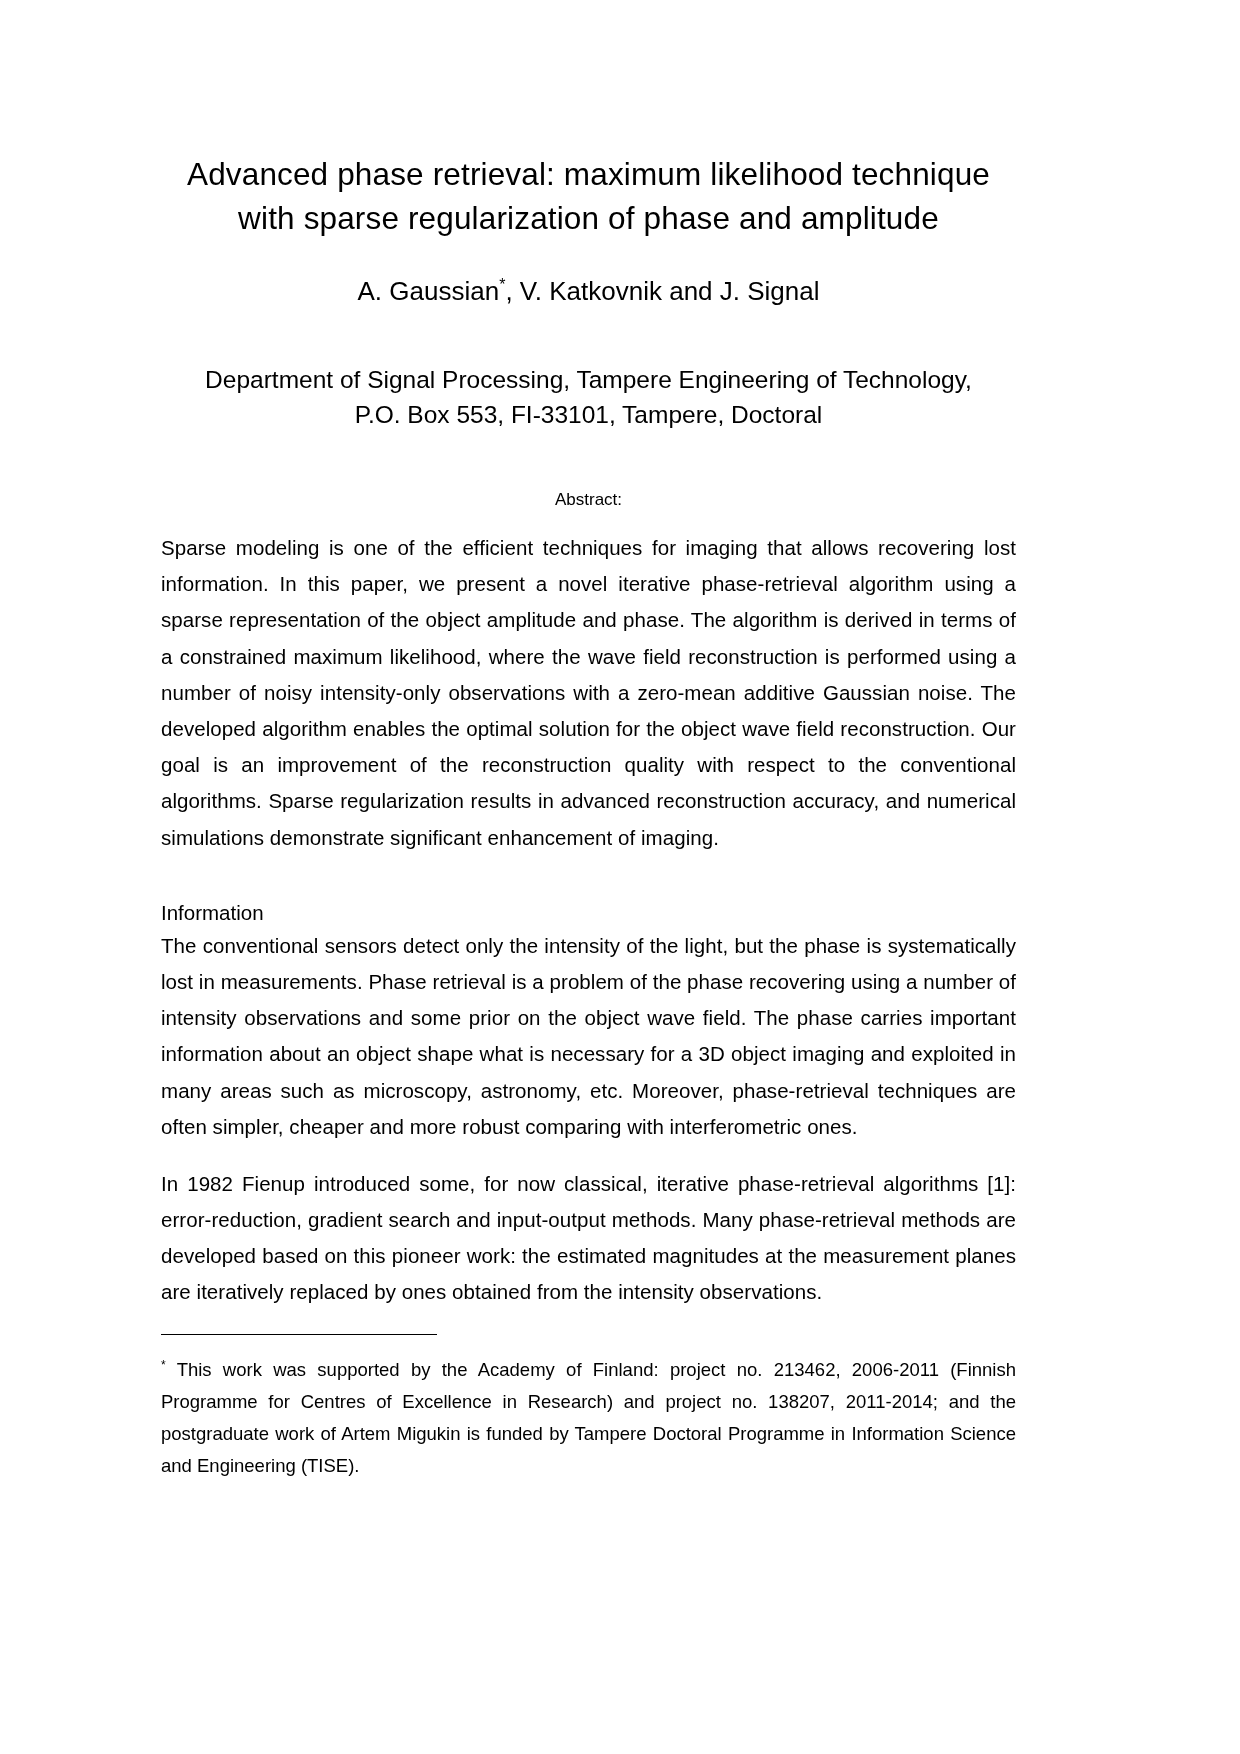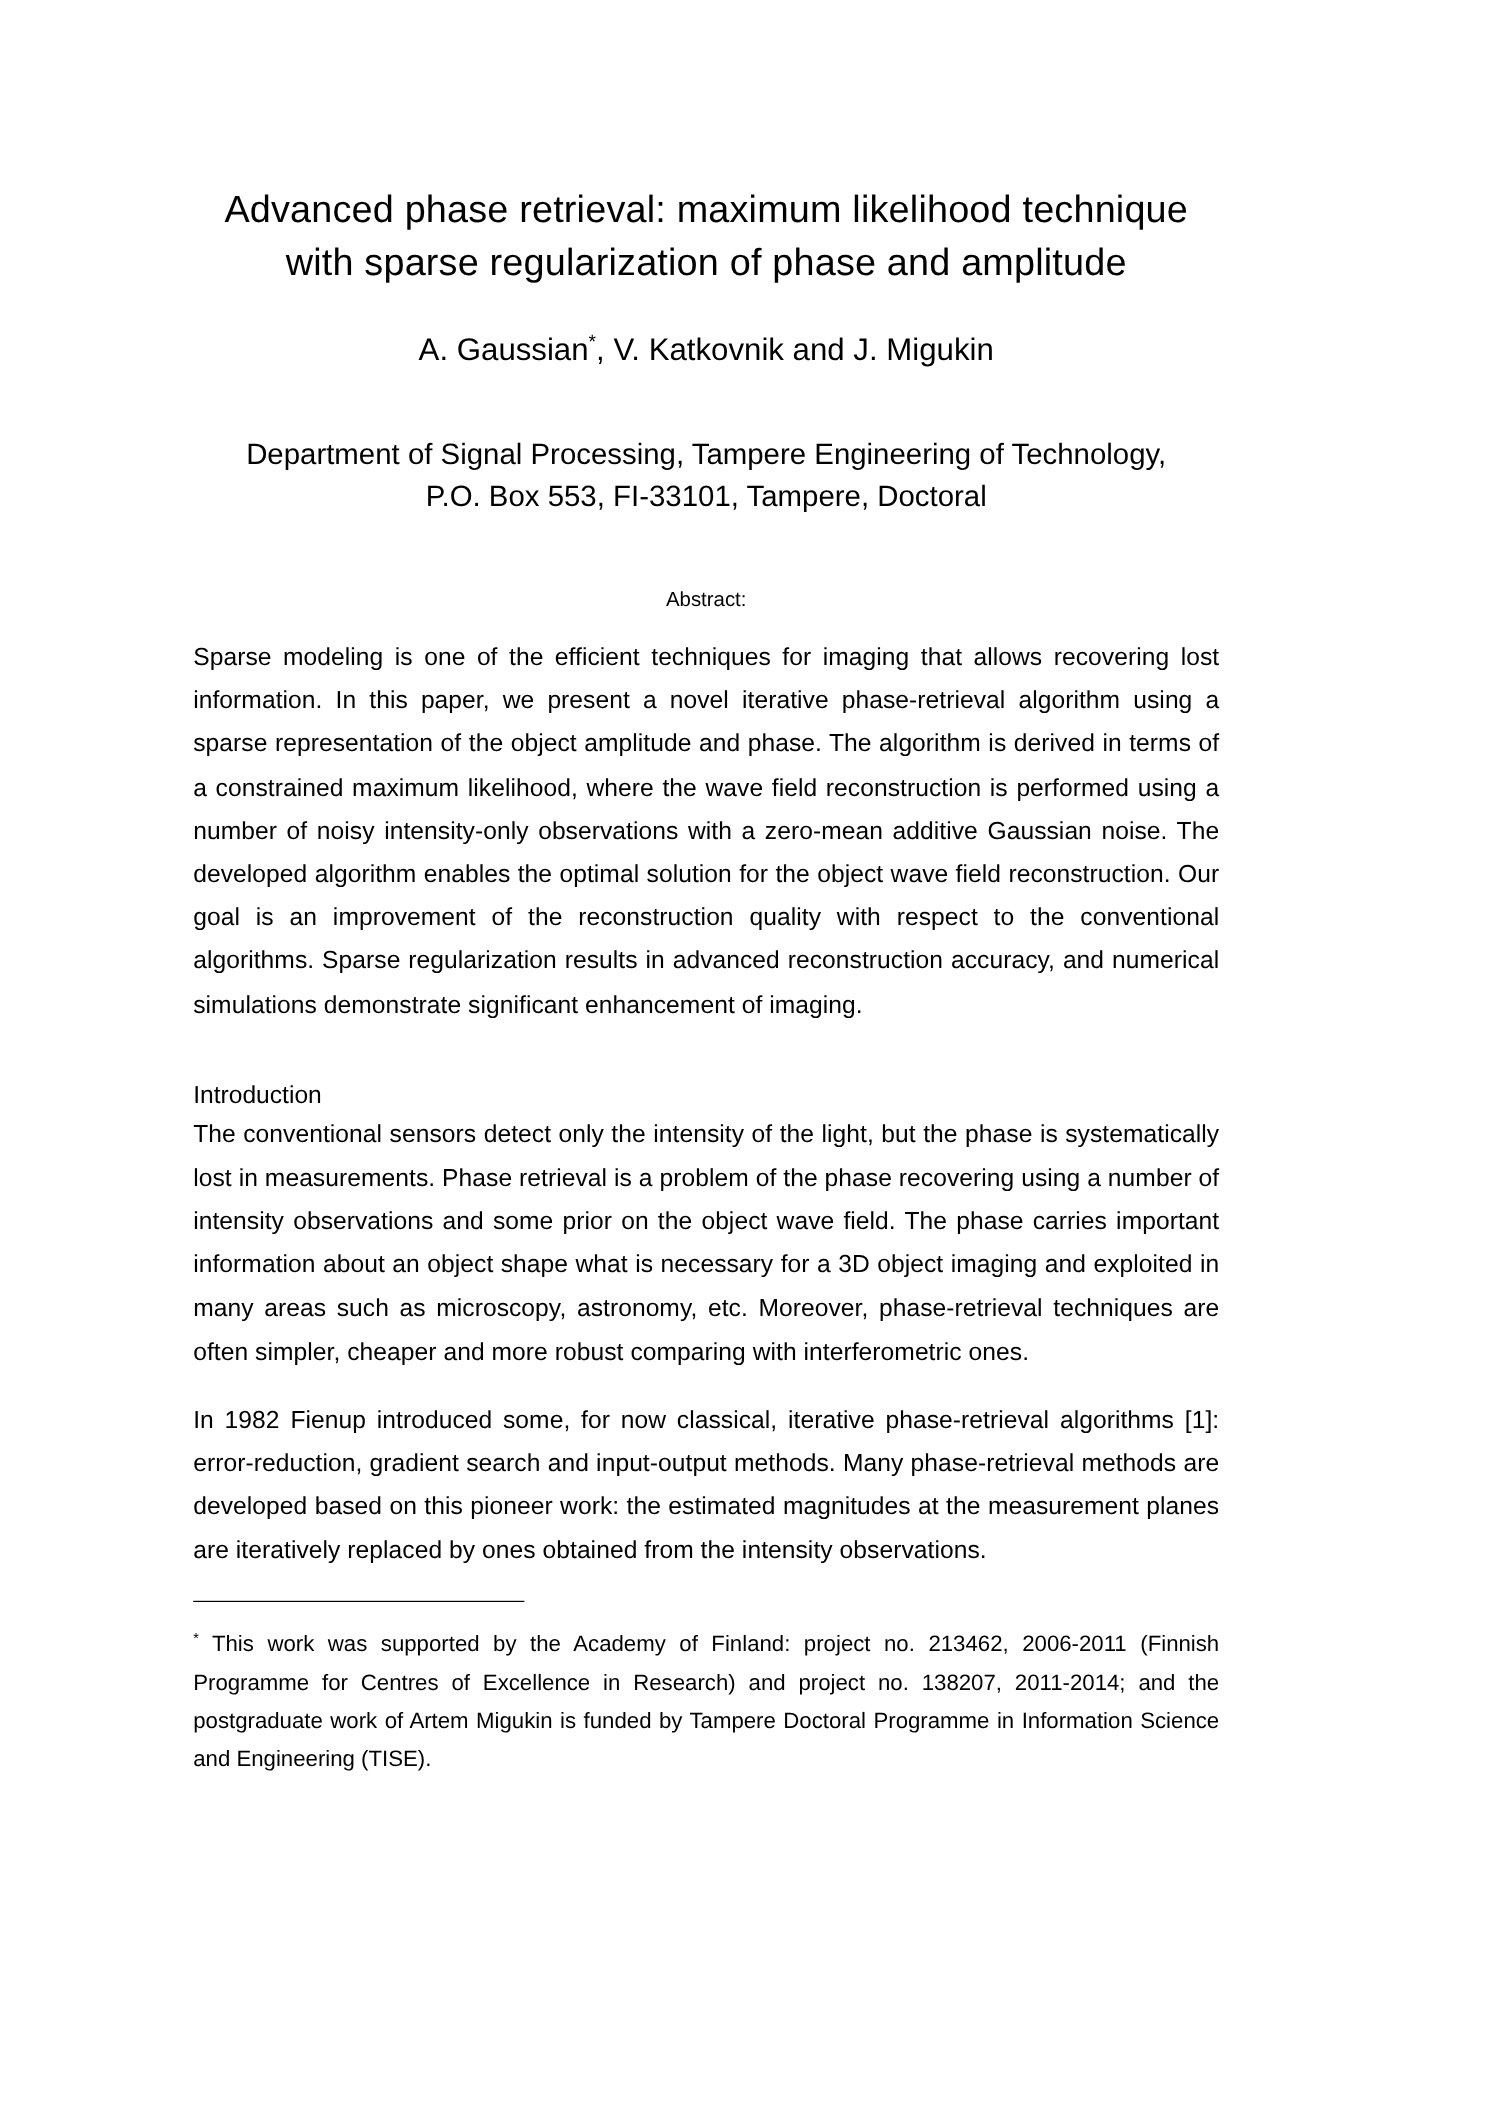--- a/index.html
+++ b/index.html
@@ -109,33 +109,33 @@
 </style>
 </head>
 <body>
 
 <div class="page">
   <div class="content">
 
     <h1 class="title">Advanced phase retrieval: maximum likelihood technique with sparse regularization of phase and amplitude</h1>
 
     <div class="authors">
-      <span>A. Gaussian</span><sup>*</sup><span>, V. Katkovnik and J. Migukin</span>
+      <span>A. Gaussian</span><sup>*</sup><span>, V. Katkovnik and J. Signal</span>
     </div>
 
     <div class="affiliation">
       <div>Department of Signal Processing, Tampere Engineering of Technology,</div>
       <div>P.O. Box 553, FI-33101, Tampere, Doctoral</div>
     </div>
 
     <div class="section-label">Abstract:</div>
 
     <p class="para">Sparse modeling is one of the efficient techniques for imaging that allows recovering lost information. In this paper, we present a novel iterative phase-retrieval algorithm using a sparse representation of the object amplitude and phase. The algorithm is derived in terms of a constrained maximum likelihood, where the wave field reconstruction is performed using a number of noisy intensity-only observations with a zero-mean additive Gaussian noise. The developed algorithm enables the optimal solution for the object wave field reconstruction. Our goal is an improvement of the reconstruction quality with respect to the conventional algorithms. Sparse regularization results in advanced reconstruction accuracy, and numerical simulations demonstrate significant enhancement of imaging.</p>
 
-    <div class="section-head">Introduction</div>
+    <div class="section-head">Information</div>
 
     <p class="para tight">The conventional sensors detect only the intensity of the light, but the phase is systematically lost in measurements. Phase retrieval is a problem of the phase recovering using a number of intensity observations and some prior on the object wave field. The phase carries important information about an object shape what is necessary for a 3D object imaging and exploited in many areas such as microscopy, astronomy, etc. Moreover, phase-retrieval techniques are often simpler, cheaper and more robust comparing with interferometric ones.</p>
 
     <p class="para tight">In 1982 Fienup introduced some, for now classical, iterative phase-retrieval algorithms [1]: error-reduction, gradient search and input-output methods. Many phase-retrieval methods are developed based on this pioneer work: the estimated magnitudes at the measurement planes are iteratively replaced by ones obtained from the intensity observations.</p>
 
     <div class="footnote-area">
       <div class="footnote-rule"></div>
       <p class="footnote"><sup>*</sup> <span>This work was supported by the Academy of Finland: project no. 213462, 2006-2011 (Finnish Programme for Centres of Excellence in Research) and project no. 138207, 2011-2014; and the postgraduate work of Artem Migukin is funded by Tampere Doctoral Programme in Information Science and Engineering (TISE).</span></p>
     </div>
 

